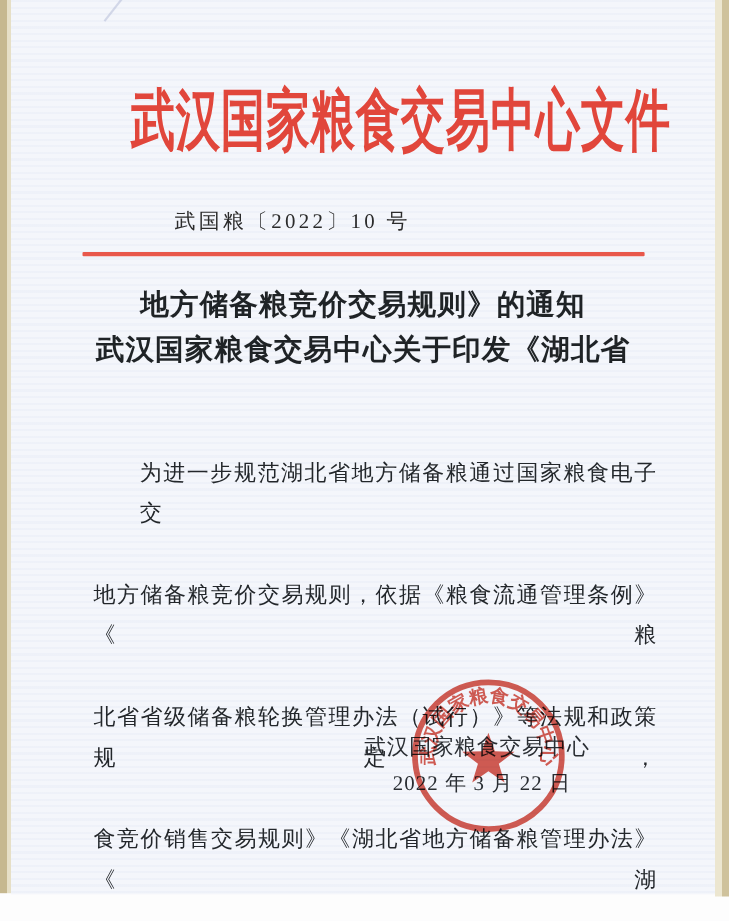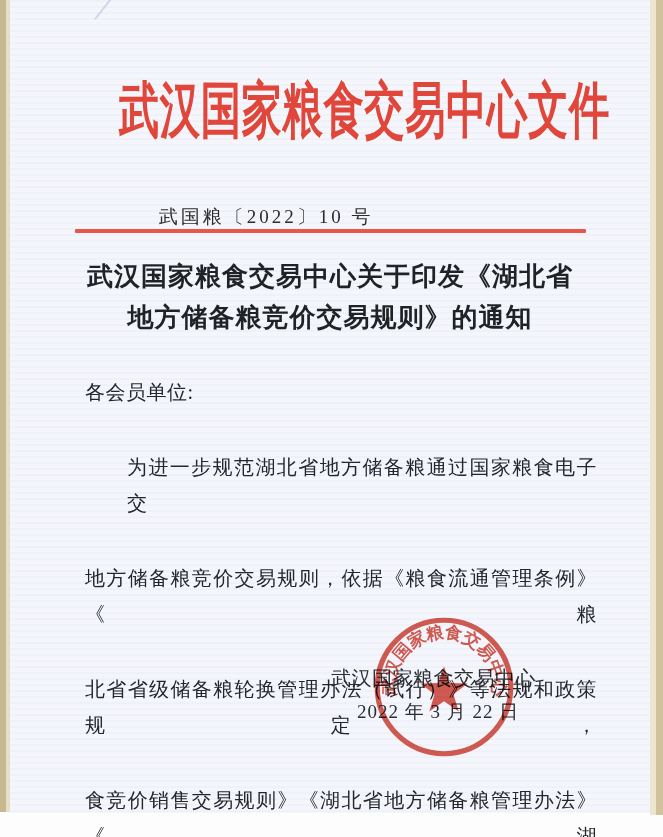--- a/index.html
+++ b/index.html
@@ -29,21 +29,21 @@
   }
   
   .masthead{
     position:absolute;left:10px;top:76px;width:640px;
     text-align:center;white-space:nowrap;
     font-size:61px;font-weight:bold;line-height:1.15;
     transform:scaleX(.66);transform-origin:50% 50%;
     letter-spacing:1px;
   }
   .doc-number{
-    position:absolute;left:10px;top:204px;width:512px;
+    position:absolute;left:10px;top:188px;width:512px;
     text-align:center;font-size:19px;color:#2b2b2b;letter-spacing:3px;
   }
   .red-rule{
     position:absolute;left:75px;top:229px;width:511px;height:4px;border-radius:1px;
   }
   .doc-title{
     position:absolute;left:40px;top:256px;width:580px;
     text-align:center;font-weight:bold;color:#1f2326;
     font-size:26px;line-height:41px;letter-spacing:1px;
   }
@@ -81,26 +81,25 @@
   <div class="edge-strip edge-left"></div>
   <div class="edge-strip edge-right"></div>
 
   <div class="masthead" id="masthead" style="color: rgb(225, 70, 59);">武汉国家粮食交易中心文件</div>
 
   <div class="doc-number">武国粮〔2022〕10 号</div>
 
   <div class="red-rule" id="red-rule" style="background: rgb(232, 87, 75);"></div>
 
   <div class="doc-title">
+    <div>地方储备粮竞价交易规则》的通知</div>
     <div>武汉国家粮食交易中心关于印发《湖北省</div>
-    <div>地方储备粮竞价交易规则》的通知</div>
   </div>
 
   <div class="body-text">
-    <div class="salutation">各会员单位:</div>
     <div class="line first">为进一步规范湖北省地方储备粮通过国家粮食电子交</div>
     <div class="line">地方储备粮竞价交易规则，依据《粮食流通管理条例》《粮</div>
     <div class="line">北省省级储备粮轮换管理办法（试行）》等法规和政策规定，</div>
     <div class="line">食竞价销售交易规则》《湖北省地方储备粮管理办法》《湖</div>
     <div class="line">我们对《湖北省地方储备粮食竞价交易细则》进行了修订，</div>
   </div>
 
   <div class="sign-org">武汉国家粮食交易中心</div>
 
   <div class="sign-date">2022 年 3 月 22 日</div>

